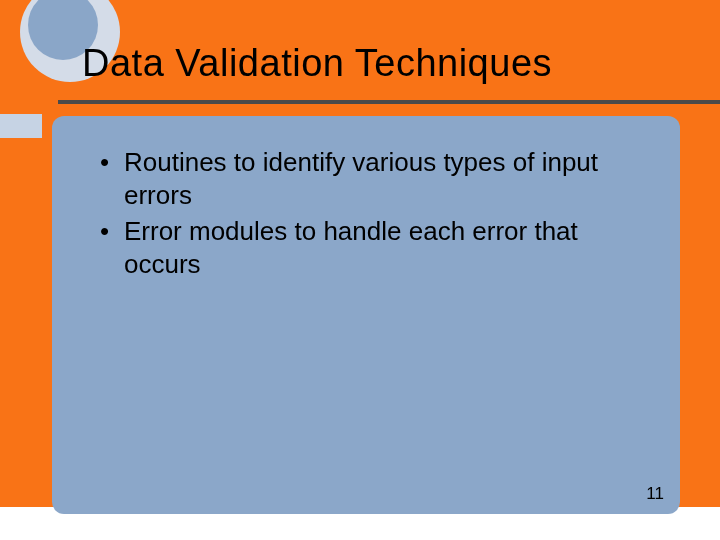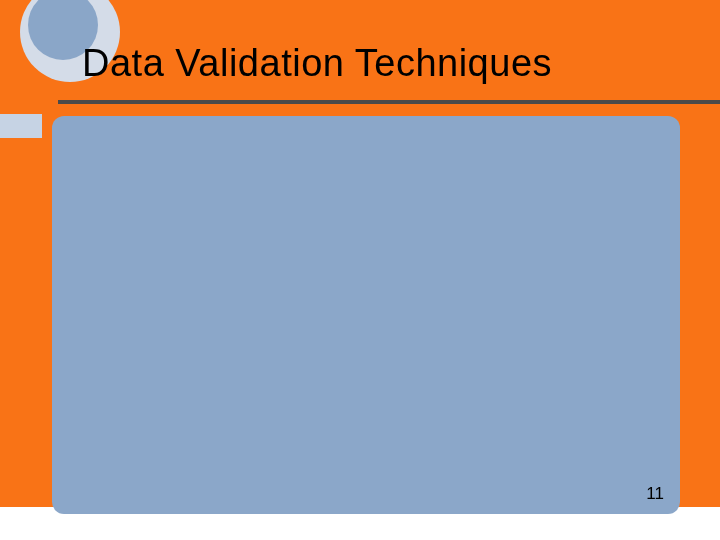--- a/index.html
+++ b/index.html
@@ -110,16 +110,22 @@
 
   <div class="circle-outer"></div>
   <div class="circle-inner"></div>
 
   <h1 class="title">Data Validation Techniques</h1>
 
   <div class="hr-dark"></div>
   <div class="side-block"></div>
 
   <div class="content-panel">
+    <div class="content-inner">
+      <ul class="bullets">
+        <li>Routines to identify various types of input errors</li>
+        <li>Error modules to handle each error that occurs</li>
+      </ul>
+    </div>
     <div class="page-num">11</div>
   </div>
 
 </div>
 
 </body></html>

